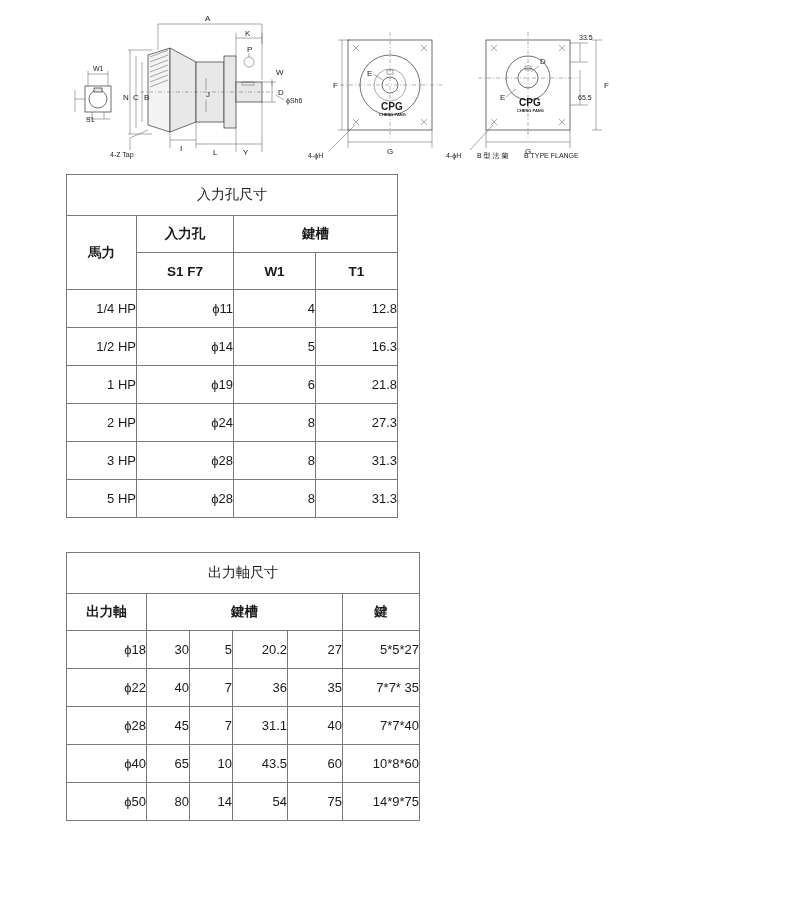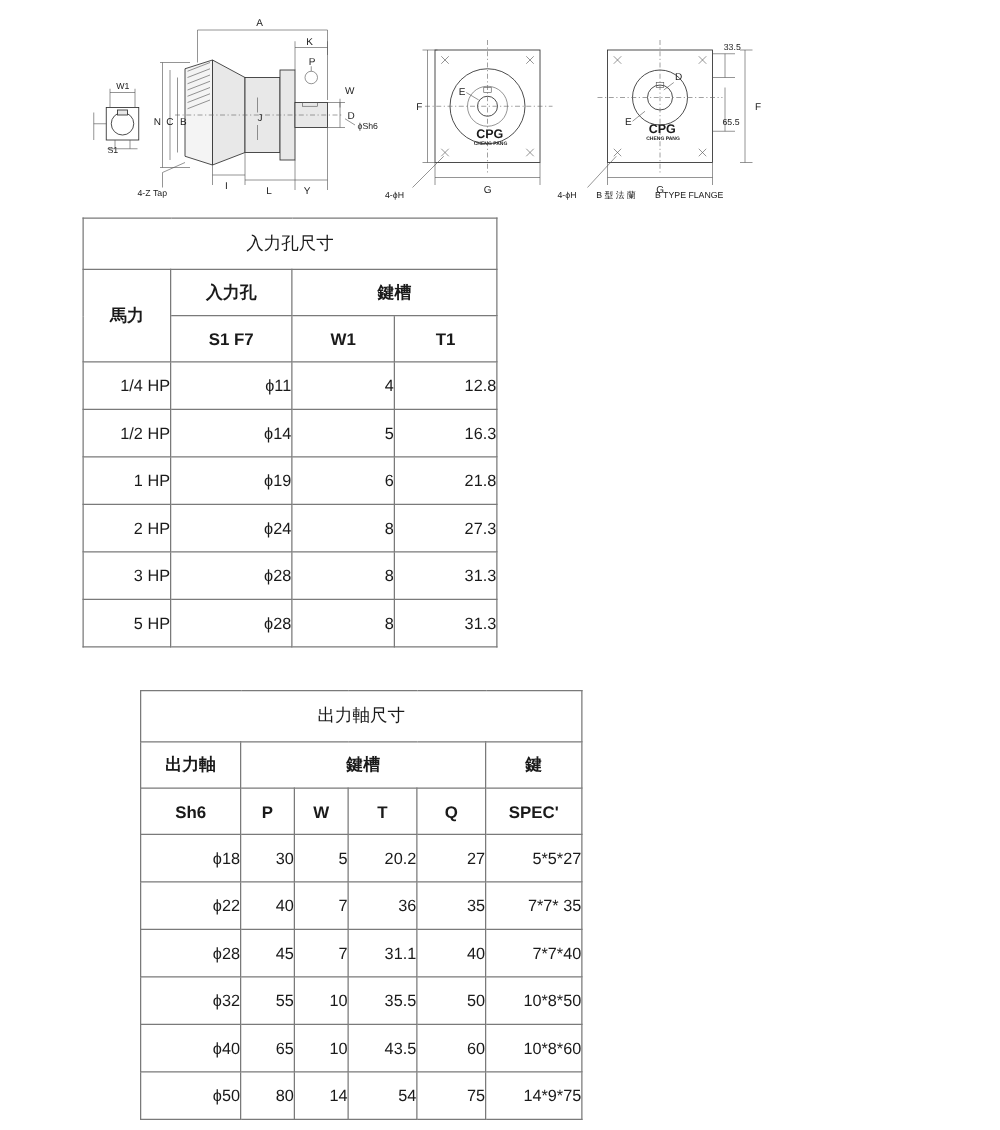--- a/index.html
+++ b/index.html
@@ -61,21 +61,20 @@
   }
   #table-input col.c0 { width: 70px; }
   #table-input col.c1 { width: 97px; }
   #table-input col.c2 { width: 82px; }
   #table-input col.c3 { width: 82px; }
 
   
   #table-output {
     left: 66px;
     top: 552px;
-    margin-left: 46px;
   }
   #table-output col.d0 { width: 80px; }
   #table-output col.d1 { width: 43px; }
   #table-output col.d2 { width: 43px; }
   #table-output col.d3 { width: 55px; }
   #table-output col.d4 { width: 55px; }
   #table-output col.d5 { width: 77px; }
 
   
   .dtxt {
@@ -341,28 +340,20 @@
   </colgroup>
   <tbody>
     <tr>
       <td class="title-cell" colspan="6">出力軸尺寸</td>
     </tr>
     <tr>
       <td class="hdr">出力軸</td>
       <td class="hdr" colspan="4">鍵槽</td>
       <td class="hdr">鍵</td>
     </tr>
-    <tr>
-      <td class="hdr">Sh6</td>
-      <td class="hdr">P</td>
-      <td class="hdr">W</td>
-      <td class="hdr">T</td>
-      <td class="hdr">Q</td>
-      <td class="hdr">SPEC'</td>
-    </tr>
 
     <tr>
       <td class="row-cell">ϕ18</td>
       <td class="row-cell">30</td>
       <td class="row-cell">5</td>
       <td class="row-cell">20.2</td>
       <td class="row-cell">27</td>
       <td class="row-cell">5*5*27</td>
     </tr>
     <tr>
@@ -375,28 +366,20 @@
     </tr>
     <tr>
       <td class="row-cell">ϕ28</td>
       <td class="row-cell">45</td>
       <td class="row-cell">7</td>
       <td class="row-cell">31.1</td>
       <td class="row-cell">40</td>
       <td class="row-cell">7*7*40</td>
     </tr>
     <tr>
-      <td class="row-cell">ϕ32</td>
-      <td class="row-cell">55</td>
-      <td class="row-cell">10</td>
-      <td class="row-cell">35.5</td>
-      <td class="row-cell">50</td>
-      <td class="row-cell">10*8*50</td>
-    </tr>
-    <tr>
       <td class="row-cell">ϕ40</td>
       <td class="row-cell">65</td>
       <td class="row-cell">10</td>
       <td class="row-cell">43.5</td>
       <td class="row-cell">60</td>
       <td class="row-cell">10*8*60</td>
     </tr>
     <tr>
       <td class="row-cell">ϕ50</td>
       <td class="row-cell">80</td>

